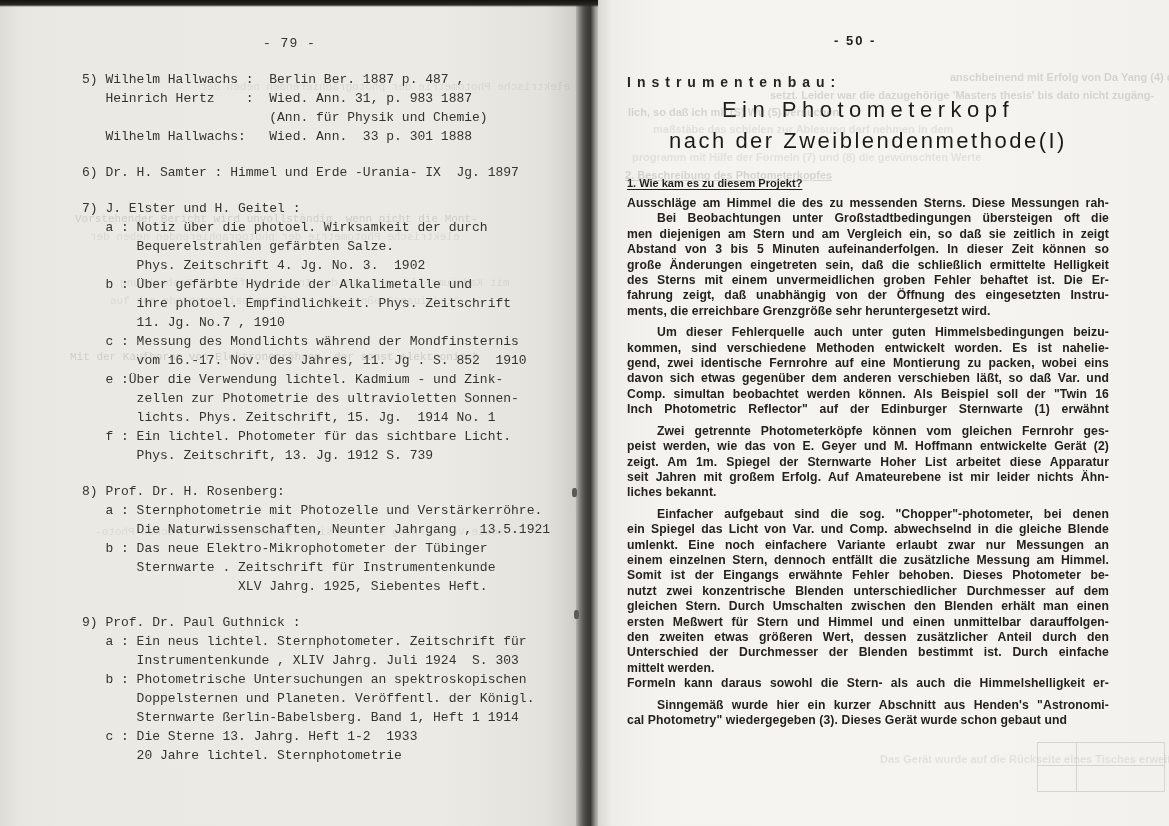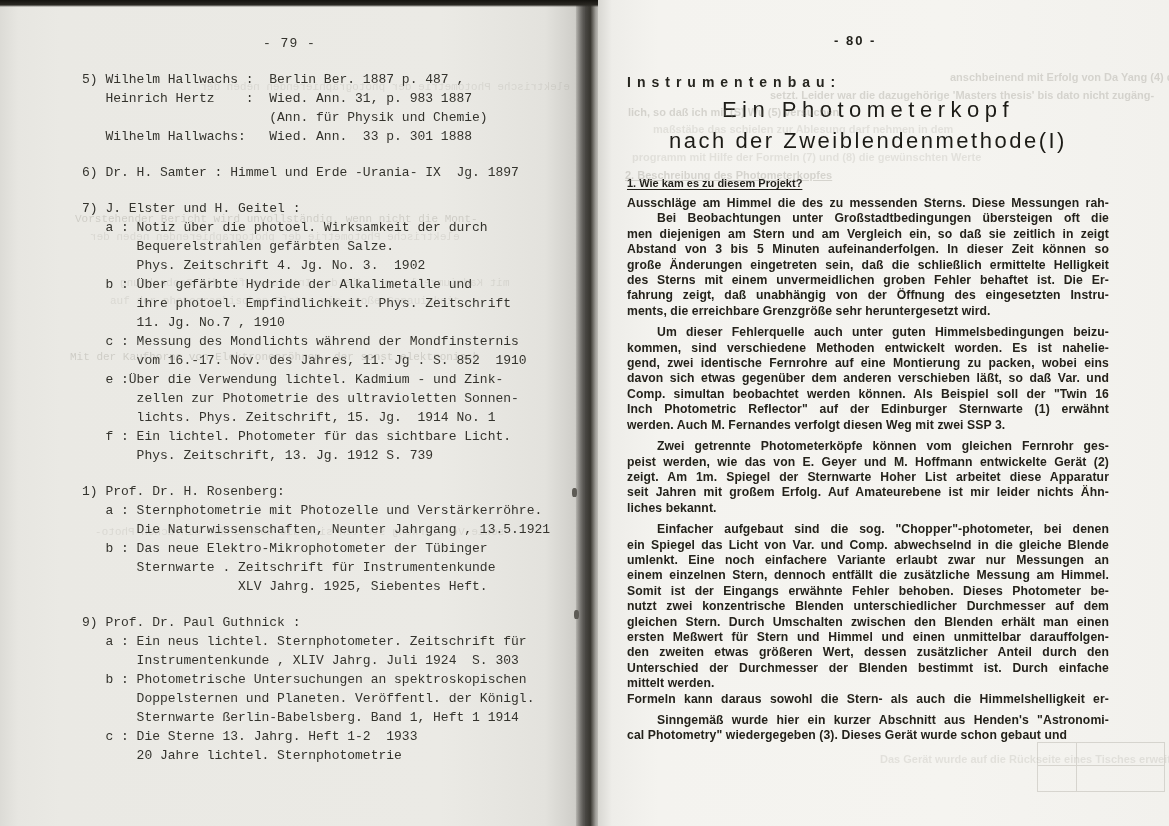--- a/index.html
+++ b/index.html
@@ -111,21 +111,21 @@
         <div class="tline">       ihre photoel. Empfindlichkeit. Phys. Zeitschrift</div>
         <div class="tline">       11. Jg. No.7 , 1910</div>
         <div class="tline">   c : Messung des Mondlichts während der Mondfinsternis</div>
         <div class="tline">       vom 16.-17. Nov. des Jahres, 11. Jg . S. 852  1910</div>
         <div class="tline">   e :Über die Verwendung lichtel. Kadmium - und Zink-</div>
         <div class="tline">       zellen zur Photometrie des ultravioletten Sonnen-</div>
         <div class="tline">       lichts. Phys. Zeitschrift, 15. Jg.  1914 No. 1</div>
         <div class="tline">   f : Ein lichtel. Photometer für das sichtbare Licht.</div>
         <div class="tline">       Phys. Zeitschrift, 13. Jg. 1912 S. 739</div>
         <div class="tline gap"></div>
-        <div class="tline">1) Prof. Dr. H. Rosenberg:</div>
+        <div class="tline">8) Prof. Dr. H. Rosenberg:</div>
         <div class="tline">   a : Sternphotometrie mit Photozelle und Verstärkerröhre.</div>
         <div class="tline">       Die Naturwissenschaften, Neunter Jahrgang , 13.5.1921</div>
         <div class="tline">   b : Das neue Elektro-Mikrophotometer der Tübinger</div>
         <div class="tline">       Sternwarte . Zeitschrift für Instrumentenkunde</div>
         <div class="tline">                    XLV Jahrg. 1925, Siebentes Heft.</div>
         <div class="tline gap"></div>
         <div class="tline">9) Prof. Dr. Paul Guthnick :</div>
         <div class="tline">   a : Ein neus lichtel. Sternphotometer. Zeitschrift für</div>
         <div class="tline">       Instrumentenkunde , XLIV Jahrg. Juli 1924  S. 303</div>
         <div class="tline">   b : Photometrische Untersuchungen an spektroskopischen</div>
@@ -135,21 +135,21 @@
         <div class="tline">       20 Jahre lichtel. Sternphotometrie</div>
       </div>
   </div>
 
   <div id="gutter"></div>
   <div class="gutter-tick" style="left:572px;top:488px;"></div>
   <div class="gutter-tick" style="left:574px;top:610px;"></div>
   <div id="top-strip"></div>
 
   <div class="page" id="right-page">
-    <div id="right-pagenum">- 80 -</div>
+    <div id="right-pagenum">- 50 -</div>
     <div id="right-column">
       <div id="kicker">Instrumentenbau:</div>
       <div class="title-line" id="title-1">Ein Photometerkopf</div>
       <div class="title-line" id="title-2">nach der Zweiblendenmethode(I)</div>
       <div id="section-heading">1. Wie kam es zu diesem Projekt?</div>
       <div id="body-paragraphs">
           <div class="para">
             <div class="bline">Ausschläge am Himmel die des zu messenden Sterns. Diese Messungen rah-</div>
             <div class="bline first">Bei Beobachtungen unter Großstadtbedingungen übersteigen oft die</div>
             <div class="bline">men diejenigen am Stern und am Vergleich ein, so daß sie zeitlich in zeigt</div>
@@ -159,21 +159,20 @@
             <div class="bline">fahrung zeigt, daß unabhängig von der Öffnung des eingesetzten Instru-</div>
             <div class="bline last">ments, die erreichbare Grenzgröße sehr heruntergesetzt wird.</div>
           </div>
           <div class="para">
             <div class="bline first">Um dieser Fehlerquelle auch unter guten Himmelsbedingungen beizu-</div>
             <div class="bline">kommen, sind verschiedene Methoden entwickelt worden. Es ist nahelie-</div>
             <div class="bline">gend, zwei identische Fernrohre auf eine Montierung zu packen, wobei eins</div>
             <div class="bline">davon sich etwas gegenüber dem anderen verschieben läßt, so daß Var. und</div>
             <div class="bline">Comp. simultan beobachtet werden können. Als Beispiel soll der "Twin 16</div>
             <div class="bline">Inch Photometric Reflector" auf der Edinburger Sternwarte (1) erwähnt</div>
-            <div class="bline last">werden. Auch M. Fernandes verfolgt diesen Weg mit zwei SSP 3.</div>
           </div>
           <div class="para">
             <div class="bline first">Zwei getrennte Photometerköpfe können vom gleichen Fernrohr ges-</div>
             <div class="bline">peist werden, wie das von E. Geyer und M. Hoffmann entwickelte Gerät (2)</div>
             <div class="bline">zeigt. Am 1m. Spiegel der Sternwarte Hoher List arbeitet diese Apparatur</div>
             <div class="bline">seit Jahren mit großem Erfolg. Auf Amateurebene ist mir leider nichts Ähn-</div>
             <div class="bline last">liches bekannt.</div>
           </div>
           <div class="para">
             <div class="bline first">Einfacher aufgebaut sind die sog. "Chopper"-photometer, bei denen</div>

